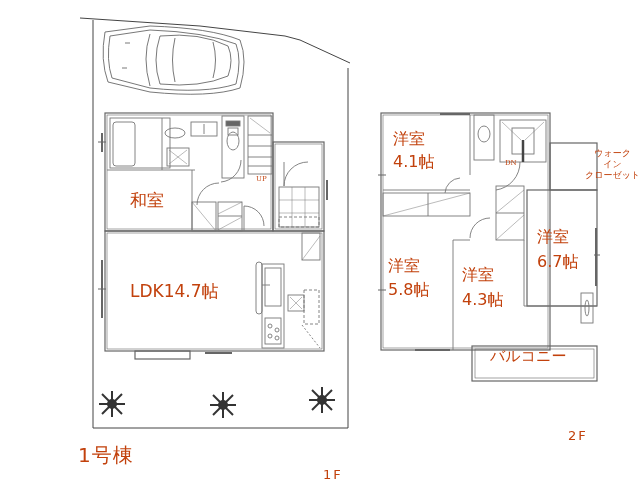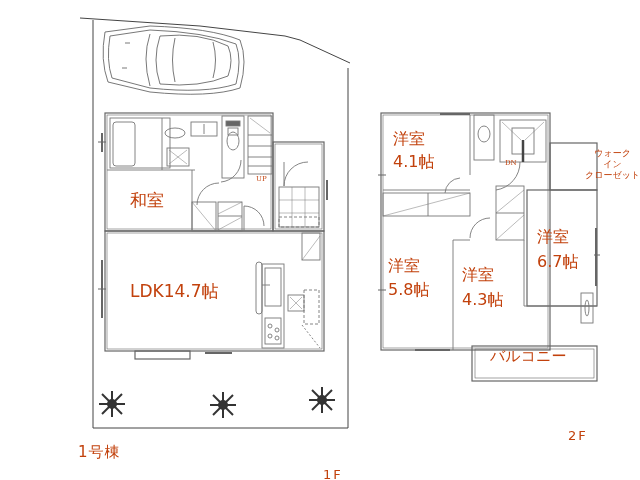--- a/index.html
+++ b/index.html
@@ -6,21 +6,21 @@
   body { width: 640px; height: 480px; position: relative; overflow: hidden;
          font-family: "DejaVu Sans", "Liberation Sans", sans-serif; color: #222; }
   svg.plan { position: absolute; left: 0; top: 0; width: 640px; height: 480px; }
   .lbl { position: absolute; font-family: "DejaVu Sans", sans-serif; color: #c2410c;
          line-height: 1.15; white-space: nowrap; }
   .room-big { font-size: 17px; }
   .room-mid { font-size: 16px; }
   .wic { font-size: 9px; line-height: 1.2; text-align: center; }
   .tiny { font-size: 7px; font-family: "DejaVu Serif", serif; }
   .floor-tag { font-size: 13px; letter-spacing: 2px; }
-  .bldg { font-size: 15px; letter-spacing: 1px; text-align: right; }
+  .bldg { font-size: 20px; letter-spacing: 1px; text-align: right; }
   .balcony-lbl { font-size: 15px; }
 </style>
 </head>
 <body>
 
 <svg class="plan" viewBox="0 0 640 480" xmlns="http://www.w3.org/2000/svg">
 
   <g fill="none" stroke="#444" stroke-width="1">
     <polyline points="80,18 200,26 285,36 300,40 350,63"></polyline>
     <line x1="93" y1="20" x2="93" y2="428"></line>

